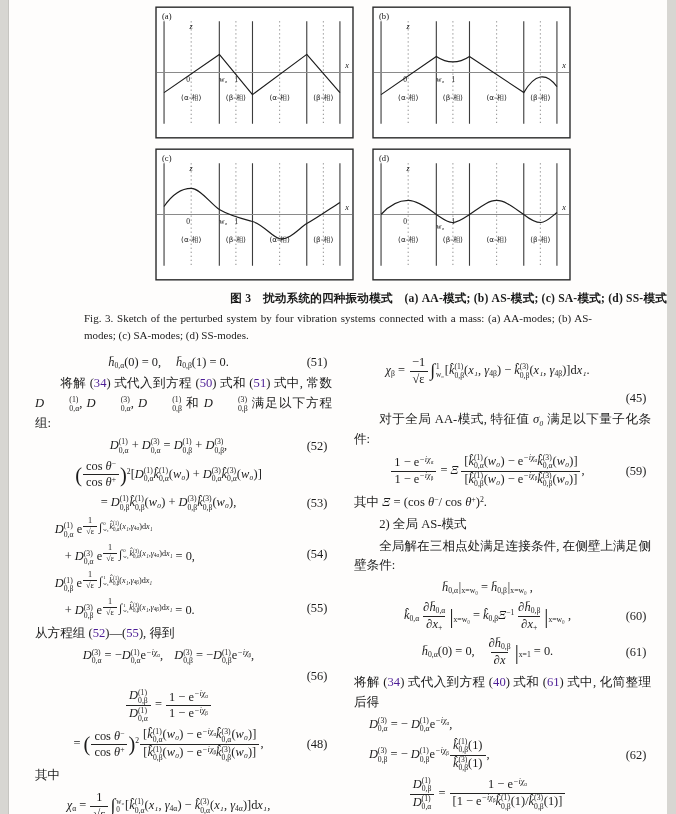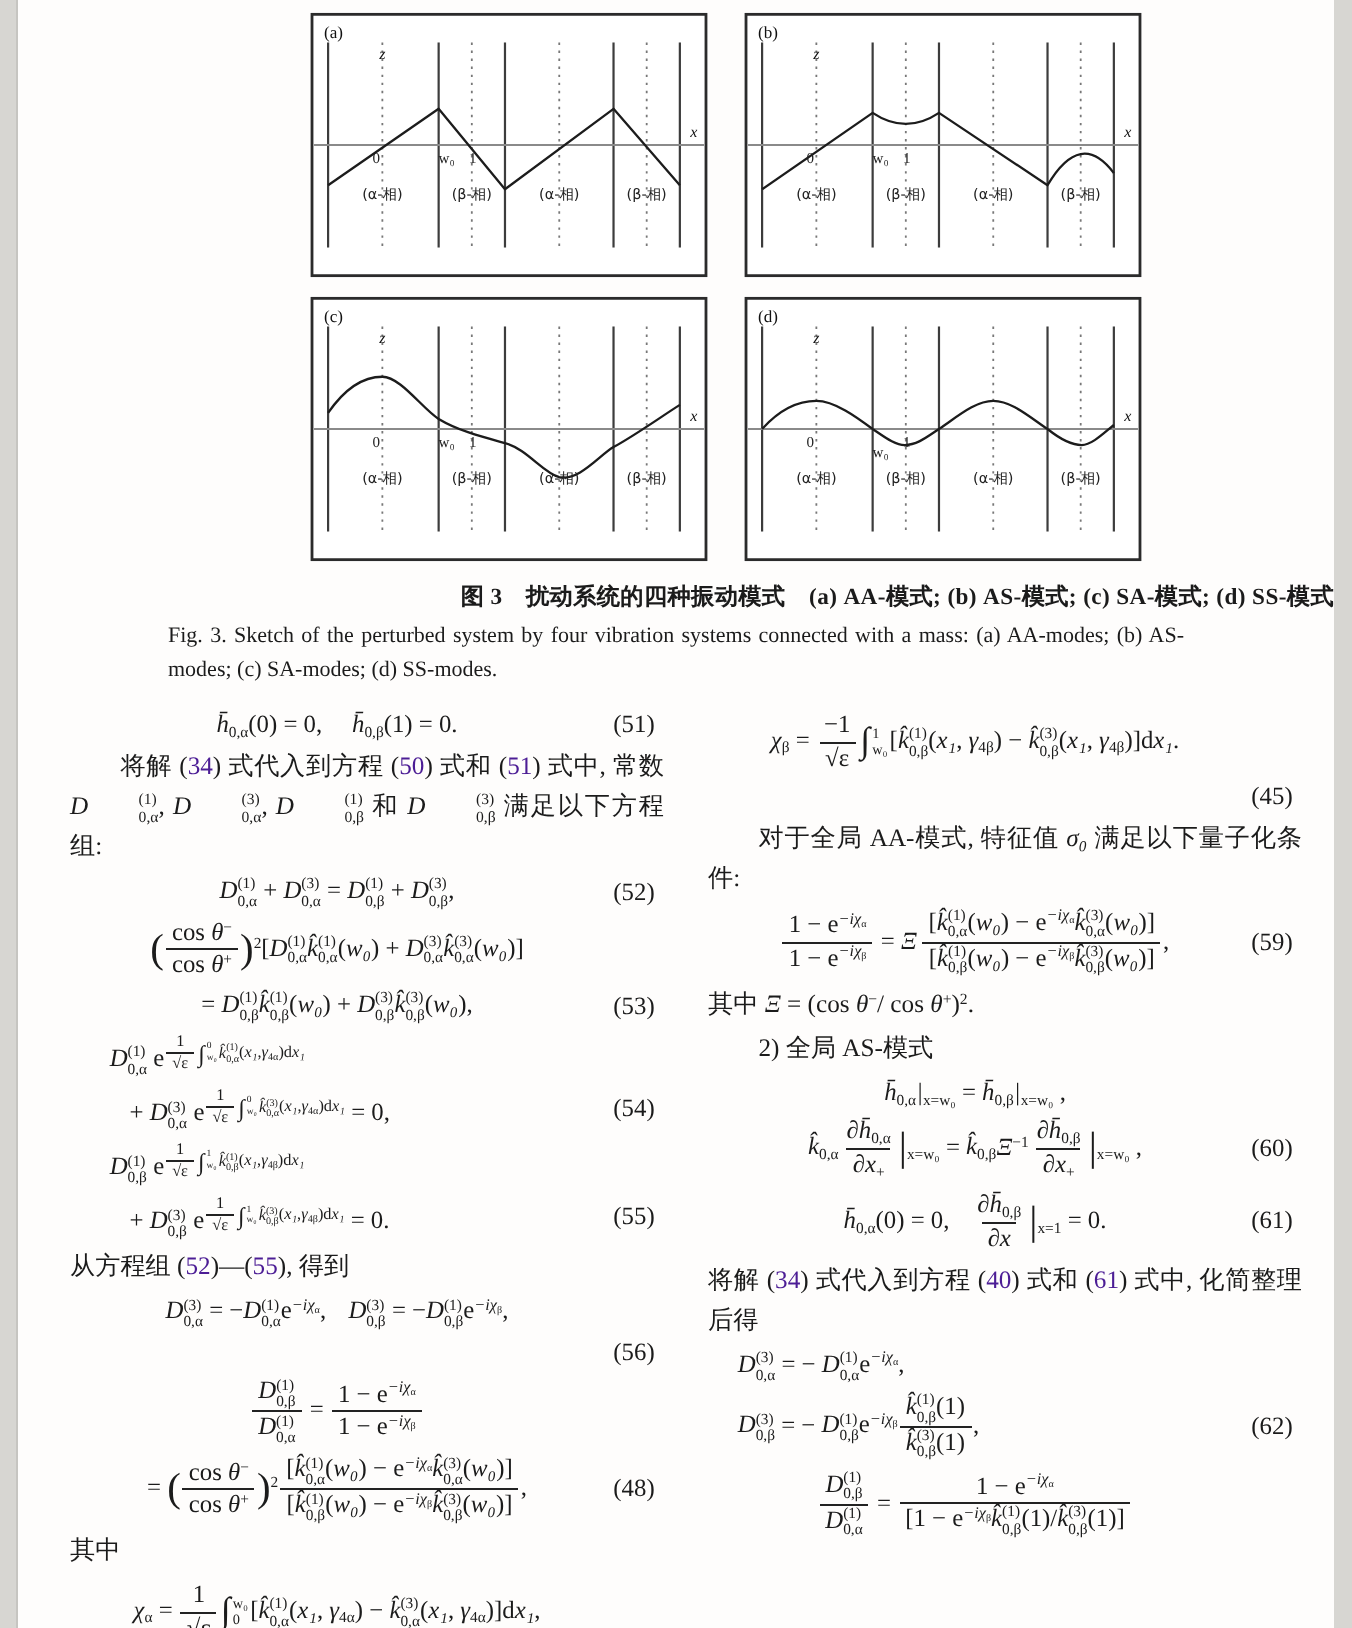--- a/index.html
+++ b/index.html
@@ -292,20 +292,21 @@
               <span class="num"><span class="mt">1 − </span><span class="ew"><span class="mt">e</span><span class="exp"><span class="mi">−iχ</span><span class="lsub">α</span></span></span></span>
               <span class="den"><span class="mt">1 − </span><span class="ew"><span class="mt">e</span><span class="exp"><span class="mi">−iχ</span><span class="lsub">β</span></span></span></span>
             </span><span class="mt"> = </span><span class="mi">Ξ</span><span style="display: inline-block; width: 0.15em;"></span><span class="frac">
               <span class="num"><span class="mt">[</span><span class="bu"><span class="mi">k̂</span><span class="ss"><span class="up">(1)</span><span class="dn">0,α</span></span></span><span class="mt">(</span><span class="mi">w₀</span><span class="mt">) − </span><span class="ew"><span class="mt">e</span><span class="exp"><span class="mi">−iχ</span><span class="lsub">α</span></span></span><span class="bu"><span class="mi">k̂</span><span class="ss"><span class="up">(3)</span><span class="dn">0,α</span></span></span><span class="mt">(</span><span class="mi">w₀</span><span class="mt">)]</span></span>
               <span class="den"><span class="mt">[</span><span class="bu"><span class="mi">k̂</span><span class="ss"><span class="up">(1)</span><span class="dn">0,β</span></span></span><span class="mt">(</span><span class="mi">w₀</span><span class="mt">) − </span><span class="ew"><span class="mt">e</span><span class="exp"><span class="mi">−iχ</span><span class="lsub">β</span></span></span><span class="bu"><span class="mi">k̂</span><span class="ss"><span class="up">(3)</span><span class="dn">0,β</span></span></span><span class="mt">(</span><span class="mi">w₀</span><span class="mt">)]</span></span>
             </span><span class="mt">,</span></div>
           <div class="tag">(59)</div>
         </div>
         <div class="para"><span class="mt">其中 </span><span class="mi">Ξ</span><span class="mt"> = (cos </span><span class="mi">θ</span><span class="lsup">−</span><span class="mt">/ cos </span><span class="mi">θ</span><span class="lsup">+</span><span class="mt">)</span><span class="lsup">2</span><span class="mt">.</span></div>
         <div class="para ind"><span class="mt">2) 全局 AS-模式</span></div>
+        <div class="para ind"><span class="mt">全局解在三相点处满足连接条件, 在侧壁上满足侧壁条件:</span></div>
         <div class="eqrow">
           <div class="eq"><span class="mi">h̄</span><span class="lsub">0,α</span><span class="mi">|</span><span class="lsub">x=w₀</span><span class="mt"> = </span><span class="mi">h̄</span><span class="lsub">0,β</span><span class="mi">|</span><span class="lsub">x=w₀</span><span class="mt"> ,</span></div>
           <div class="tag"></div>
         </div>
         <div class="eqrow">
           <div class="eq"><span class="bu"><span class="mi">k̂</span><span class="lsub">0,α</span></span><span class="frac">
               <span class="num"><span class="mi">∂h̄</span><span class="lsub">0,α</span></span>
               <span class="den"><span class="mi">∂x</span><span class="lsub">+</span></span>
             </span><span class="bp">|</span><span class="lsub">x=w₀</span><span class="mt"> = </span><span class="bu"><span class="mi">k̂</span><span class="lsub">0,β</span></span><span class="mi">Ξ</span><span class="lsup">−1</span><span class="frac">
               <span class="num"><span class="mi">∂h̄</span><span class="lsub">0,β</span></span>

